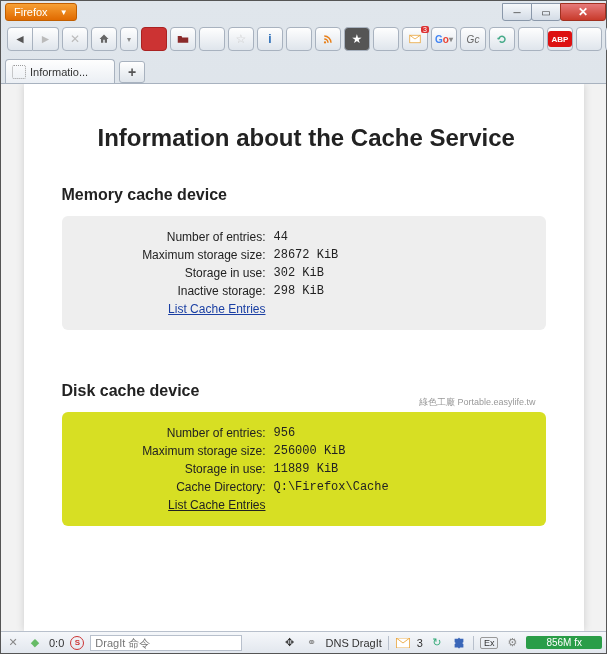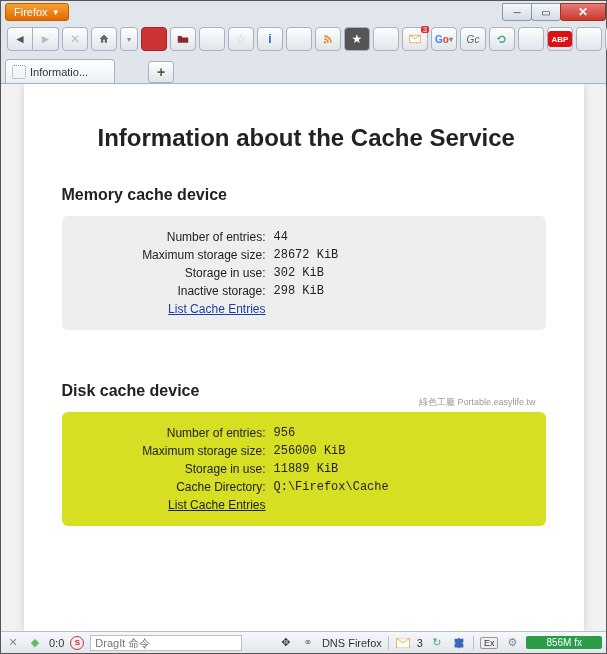--- a/index.html
+++ b/index.html
@@ -1,40 +1,40 @@
 <!DOCTYPE html>
 <html><head>
 <meta charset="utf-8">
 <style>
 * { box-sizing: border-box; margin: 0; padding: 0; }
 body { font-family: "Segoe UI", Arial, sans-serif; font-size: 12px; background: #444; width: 607px; height: 654px; overflow: hidden; }
 
 
 .window { width: 607px; height: 654px; background: linear-gradient(#e0e6ec, #d8dde4); border: 1px solid #555; display: flex; flex-direction: column; }
 .titlebar { height: 22px; display: flex; align-items: center; padding: 0 0 0 4px; background: transparent; }
-.ff-btn { background: linear-gradient(#f7a035, #e06a00); color: #fff; padding: 2px 8px; border-radius: 3px; display: inline-flex; align-items: center; gap: 4px; font-size: 11px; border: 1px solid #c05e00; }
+.ff-btn { background: linear-gradient(#f7a035, #e06a00); color: #fff; padding: 2px 8px; border-radius: 3px; display: inline-flex; align-items: center; gap: 12px; font-size: 11px; border: 1px solid #c05e00; }
 .ff-btn .tri { font-size: 8px; }
 .win-controls { margin-left: auto; display: flex; }
 .win-btn { width: 30px; height: 18px; background: linear-gradient(#f5f8fb, #d4dce6); border: 1px solid #8a98aa; border-radius: 0 0 3px 3px; margin-left: -1px; display: flex; align-items: center; justify-content: center; font-size: 10px; color: #333; }
 .win-close { width: 46px; background: linear-gradient(#e67a7a, #c83a2b); color: #fff; border-color: #a03020; font-size: 12px; font-weight: bold; }
 
 
 .toolbar { height: 32px; display: flex; align-items: center; gap: 3px; padding: 2px 6px; }
 .navpair { display: inline-flex; }
 .tbtn { min-width: 26px; height: 24px; background: linear-gradient(#fefefe, #dfe5ec); border: 1px solid #a8b2bf; border-radius: 4px; display: inline-flex; align-items: center; justify-content: center; color: #555; font-size: 12px; }
 .navpair .tbtn:first-child { border-radius: 4px 0 0 4px; }
 .navpair .tbtn:last-child  { border-radius: 0 4px 4px 0; border-left: none; }
 .tbtn svg { width: 12px; height: 12px; display: block; }
 .tbtn.red-folder { color: #9a2e2e; }
 .tbtn.google { font-weight: bold; font-size: 10px; padding: 0 3px; gap:0; }
 .tbtn.google .g-blue{color:#4285f4}.tbtn.google .g-red{color:#ea4335}
 .abp { width:28px;height:16px;background:#d11;border-radius:3px;color:#fff;font-size:8px;font-weight:bold;display:flex;align-items:center;justify-content:center; }
 
 
-.tabstrip { height: 28px; display: flex; align-items: flex-end; padding: 0 4px; gap: 29px; }
+.tabstrip { height: 28px; display: flex; align-items: flex-end; padding: 0 4px; }
 .tab { background: linear-gradient(#fefefe,#ebeff4); border: 1px solid #a8b2bf; border-bottom: none; border-radius: 4px 4px 0 0; height: 24px; min-width: 110px; max-width:110px; display: inline-flex; align-items: center; padding: 0 6px; gap: 4px; font-size: 11px; color: #333; }
 .tab .favicon { width: 14px; height: 14px; border: 1px dotted #999; border-radius: 2px; }
 .tab .title { white-space: nowrap; overflow: hidden; text-overflow: ellipsis; flex:1; }
 .newtab { width: 26px; height: 22px; background: linear-gradient(#fefefe,#dfe5eb); border:1px solid #a8b2bf; border-radius:3px; margin-left:4px; display:flex; align-items:center; justify-content:center; color:#555; font-size:14px; font-weight:bold; }
 
 
 .contentwrap { flex: 1; background: #f2f2f2; border-top: 1px solid #a8b2bf; overflow: hidden; position: relative; display:flex; justify-content:center; }
 .page { background: #fff; width: 560px; height: 100%; padding: 40px 38px 10px 38px; box-shadow: 0 0 8px rgba(0,0,0,0.15); overflow:hidden; }
 h1 { font-size: 24px; font-weight: bold; color: #222; margin-bottom: 34px; margin-left: 36px; }
 h2 { font-size: 16px; font-weight: bold; color: #222; margin-bottom: 12px; }
@@ -195,21 +195,21 @@
 
   <div class="statusbar">
     <span class="mini" style="color:#888;">✕</span>
     <span class="mini" style="color:#6b6;">◆</span>
     <span>0:0</span>
     <span class="mini" style="color:#c33;border:1px solid #c33;border-radius:50%;width:14px;height:14px;font-size:8px;font-weight:bold;">S</span>
     <input type="text" placeholder="DragIt 命令" style="">
     <span class="grow"></span>
     <span class="mini">✥</span>
     <span class="mini" style="color:#888;">⚭</span>
-    <span>DNS Firefox</span>
+    <span>DNS DragIt</span>
     <span class="st-sep"></span>
     <span class="mini">
       <svg width="14" height="10" viewBox="0 0 16 12">
           <rect x="0" y="0" width="16" height="12" fill="#fff" stroke="#e8a030"></rect>
           <path d="M0 0l8 6 8-6" fill="none" stroke="#e8a030"></path>
         </svg>
     </span>
     <span>3</span>
     <span class="mini" style="color:#3a7;">↻</span>
     <span class="mini">

